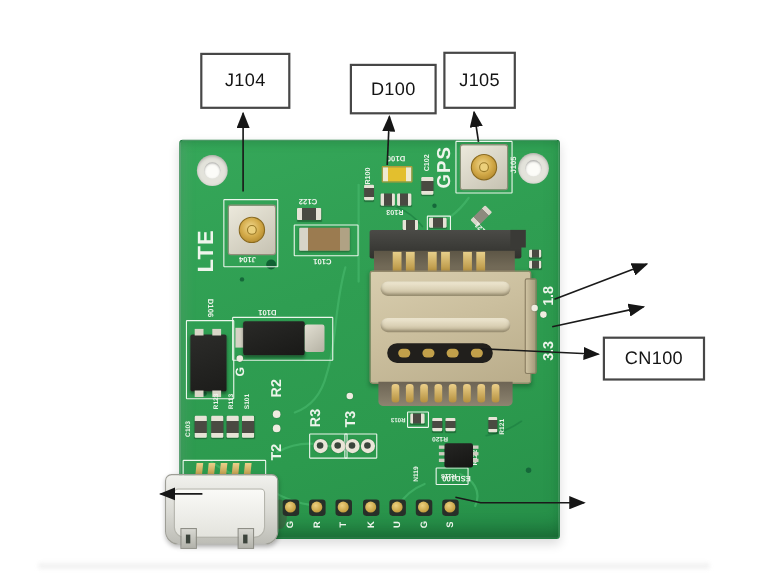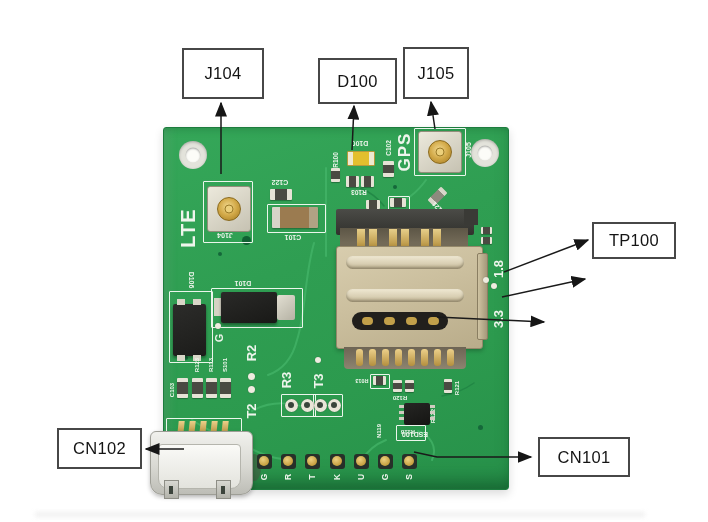--- a/index.html
+++ b/index.html
@@ -298,24 +298,18 @@
 
   <div class="co" style="left:182px;top:48px;width:78px;height:47px;">
     <span>J104</span>
   </div>
   <div class="co" style="left:318px;top:58px;width:75px;height:42px;">
     <span>D100</span>
   </div>
   <div class="co" style="left:403px;top:47px;width:62px;height:48px;">
     <span>J105</span>
   </div>
-  <div class="co" style="left:592px;top:222px;width:80px;height:33px;">
-    <span>TP100</span>
-  </div>
-  <div class="co" style="left:57px;top:428px;width:81px;height:37px;">
-    <span>CN102</span>
-  </div>
-  <div class="co" style="left:538px;top:437px;width:88px;height:36px;">
-    <span>CN101</span>
+  <div class="co" style="left:548px;top:306px;width:89px;height:36px;">
+    <span>CN100</span>
   </div>
 
   <div class="smudge"></div>
 </div>
 
 </body></html>

